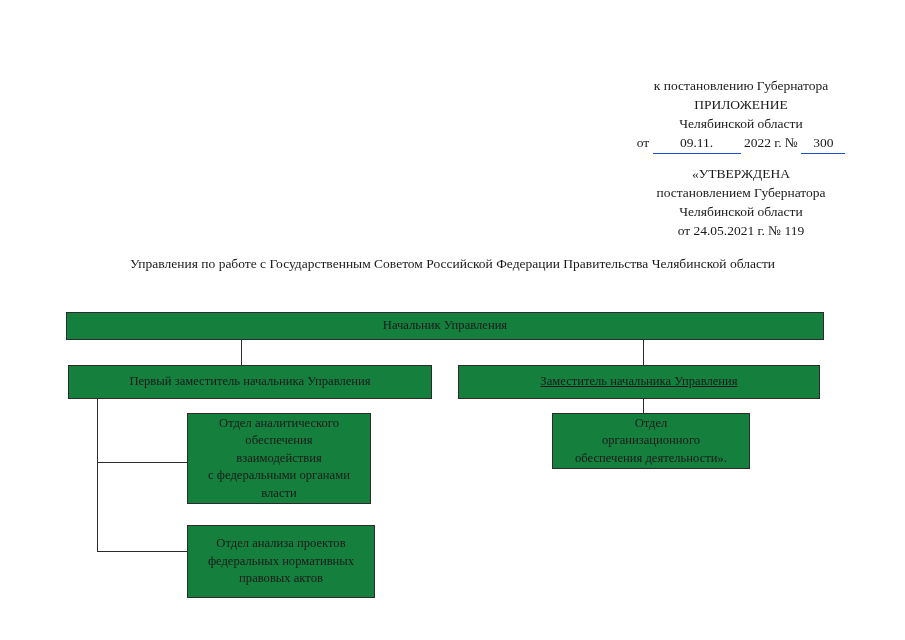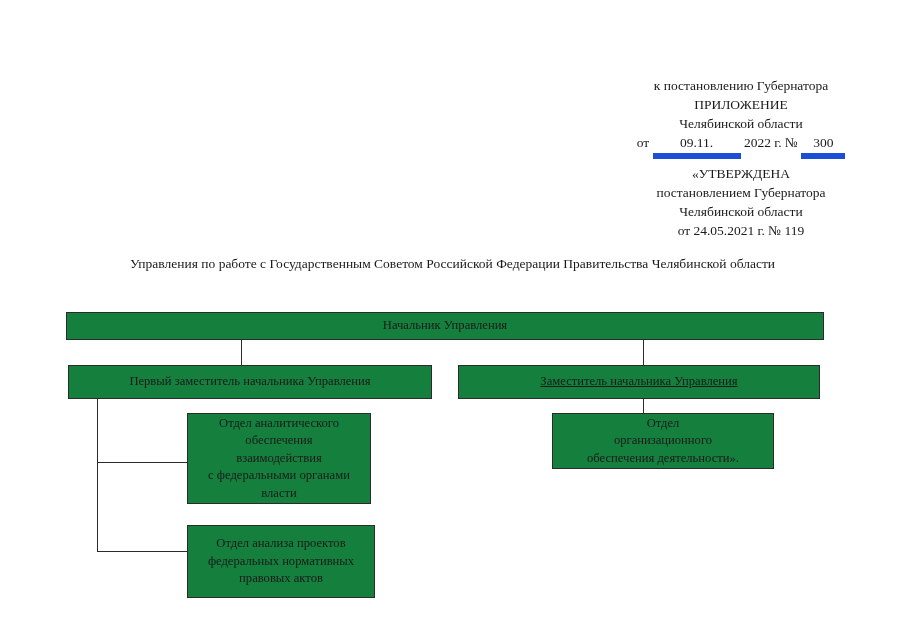--- a/index.html
+++ b/index.html
@@ -46,21 +46,21 @@
 
   
   .date-line {
     display: block;
     white-space: nowrap;
     font-size: 13.5px;
   }
   .date-line .lbl { }
   .ul {
     display: inline-block;
-    border-bottom: 6px solid #1d4ed8;
+    border-bottom: 1px solid #1d4ed8;
     text-align: center;
     padding: 0 2px 1px 2px;
   }
   .ul.date-slot { min-width: 84px; }
   .ul.num-slot { min-width: 40px; }
 
   
   #doc-title {
     position: absolute;
     left: 0;
@@ -126,21 +126,21 @@
   }
   #node-dept-legal {
     left: 187px;
     top: 525px;
     width: 188px;
     height: 73px;
   }
   #node-dept-org {
     left: 552px;
     top: 413px;
-    width: 222px;
+    width: 198px;
     height: 56px;
     font-family: Liberation Serif, serif;
   }
 
   
   .conn {
     position: absolute;
     background: #2b2b2b;
     z-index: 1;
   }

